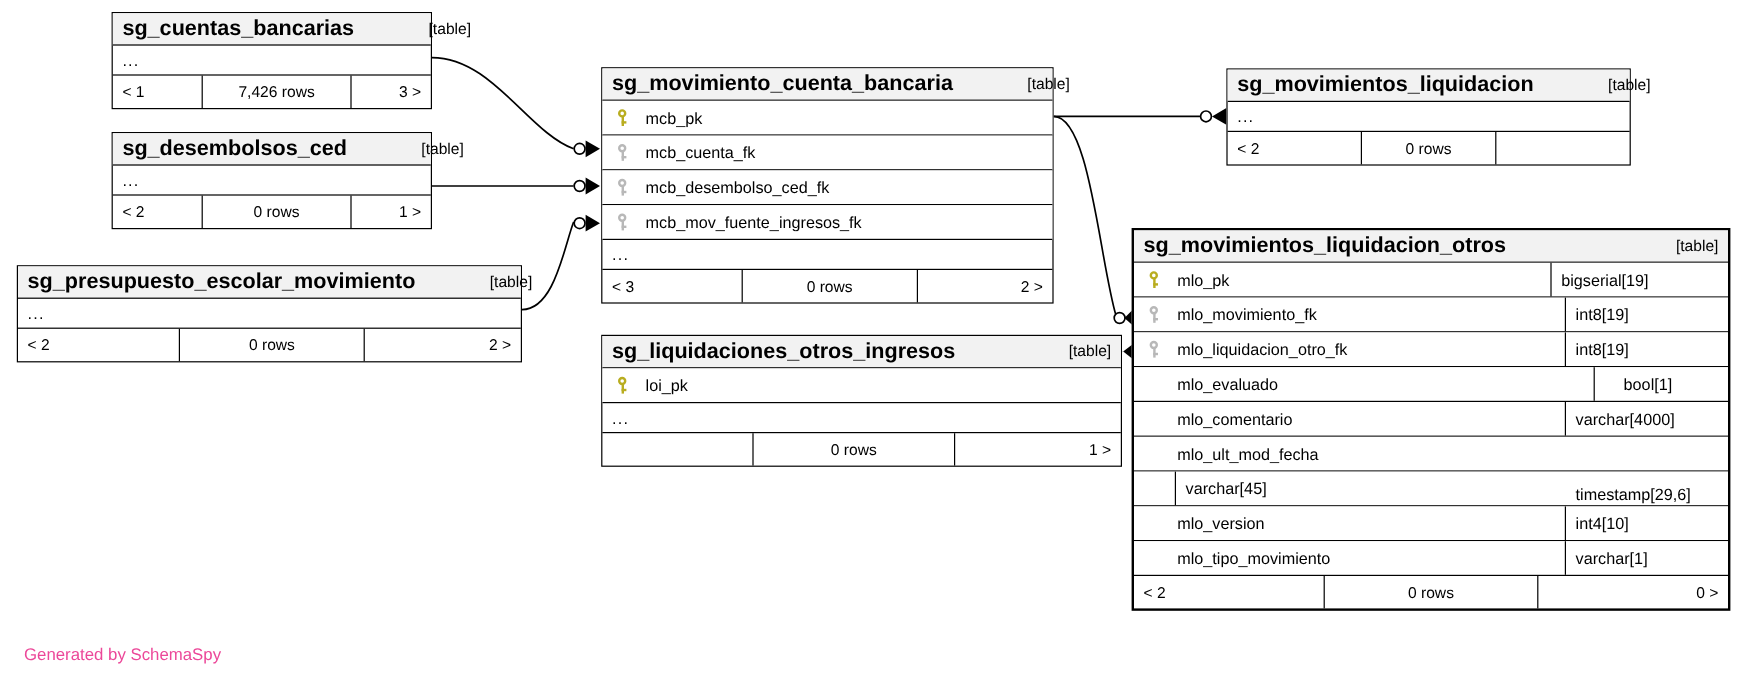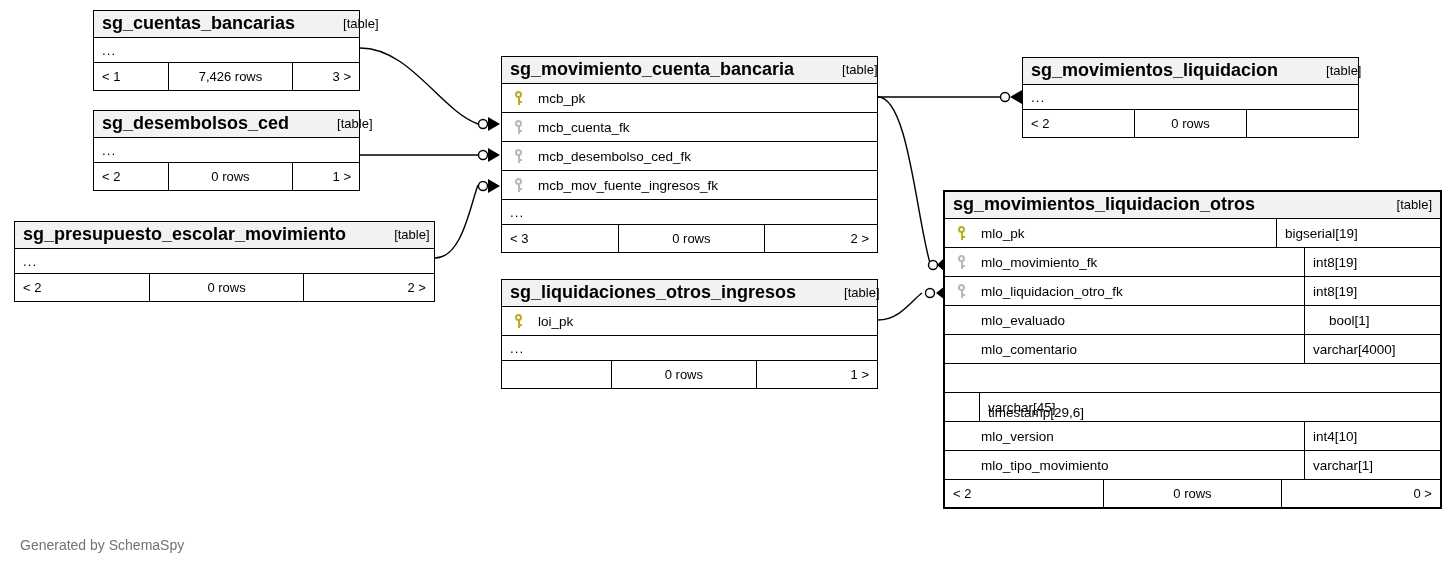--- a/index.html
+++ b/index.html
@@ -49,20 +49,21 @@
     height: 27px;
   }
   .tbl-name {
     font-weight: bold;
     font-size: 18px;
     white-space: nowrap;
   }
   .tbl-tag {
     font-size: 13px;
     color: #000000;
+    margin-left: 14px;
     white-space: nowrap;
     padding-left: 48px;
   }
   .col-row {
     display: flex;
     align-items: center;
     border-bottom: 1px solid #000000;
     height: 29px;
     box-sizing: border-box;
     background: #ffffff;
@@ -154,21 +155,21 @@
     justify-content: center;
     border-left: 1px solid #000000;
     border-right: 1px solid #000000;
   }
   .footer-cell.right { justify-content: flex-end; }
   .credit {
     position: absolute;
     left: 20px;
     top: 537px;
     font-size: 14px;
-    color: #737373;
+    color: #ec4899;
   }
 </style>
 </head>
 <body>
 
 <div id="canvas">
 
   <svg class="edges" viewBox="0 0 1456 567">
     <g fill="none" stroke="#000000" stroke-width="1.4">
 
@@ -259,21 +260,21 @@
         <div class="col-key"><span class="key-icon grey"><span class="bow"></span><span class="shaft"></span><span class="tooth"></span></span></div>
         <div class="col-name">mcb_mov_fuente_ingresos_fk</div>
       </div>
       <div class="ellipsis-row">...</div>
       <div class="footer-row">
         <div class="footer-cell left" style="width: 31%;">&lt; 3</div>
         <div class="footer-cell mid" style="width: 39%;">0 rows</div>
         <div class="footer-cell right" style="width: 30%;">2 &gt;</div>
       </div>
     </div>
-    <div class="table-box" style="left: 501px; top: 279px; width: 377px;">
+    <div class="table-box" style="left: 501px; top: 279px; width: 434px;">
       <div class="tbl-header">
         <span class="tbl-name">sg_liquidaciones_otros_ingresos</span>
         <span class="tbl-tag">[table]</span>
       </div>
       <div class="col-row">
         <div class="col-key"><span class="key-icon"><span class="bow"></span><span class="shaft"></span><span class="tooth"></span></span></div>
         <div class="col-name">loi_pk</div>
       </div>
       <div class="ellipsis-row">...</div>
       <div class="footer-row">
@@ -295,44 +296,45 @@
       </div>
     </div>
     <div class="table-box thick" style="left: 943px; top: 190px; width: 499px;">
       <div class="tbl-header">
         <span class="tbl-name">sg_movimientos_liquidacion_otros</span>
         <span class="tbl-tag">[table]</span>
       </div>
       <div class="col-row">
         <div class="col-key"><span class="key-icon"><span class="bow"></span><span class="shaft"></span><span class="tooth"></span></span></div>
         <div class="col-name">mlo_pk</div>
-        <div class="col-type" style="width: 164px;">bigserial[19]</div>
+        <div class="col-type" style="width: 148px;">bigserial[19]</div>
       </div>
       <div class="col-row">
         <div class="col-key"><span class="key-icon grey"><span class="bow"></span><span class="shaft"></span><span class="tooth"></span></span></div>
         <div class="col-name">mlo_movimiento_fk</div>
         <div class="col-type" style="width: 136px;">int8[19]</div>
       </div>
       <div class="col-row">
         <div class="col-key"><span class="key-icon grey"><span class="bow"></span><span class="shaft"></span><span class="tooth"></span></span></div>
         <div class="col-name">mlo_liquidacion_otro_fk</div>
         <div class="col-type" style="width: 136px;">int8[19]</div>
       </div>
       <div class="col-row">
         <div class="col-key"></div>
         <div class="col-name">mlo_evaluado</div>
-        <div class="col-type" style="width: 136px; padding-left: 24px;">bool[1]</div>
+        <div class="col-type" style="width: 112px; padding-left: 24px;">bool[1]</div>
       </div>
       <div class="col-row">
         <div class="col-key"></div>
         <div class="col-name">mlo_comentario</div>
         <div class="col-type" style="width: 136px;">varchar[4000]</div>
       </div>
       <div class="col-row">
         <div class="col-key"></div>
+        <div class="col-name">mlo_ult_mod_fecha</div>
         <div class="col-type" style="width: 136px; margin-top: 48px;">timestamp[29,6]</div>
       </div>
       <div class="col-row">
         <div class="col-key"></div>
         <div class="col-type" style="width: 136px;">varchar[45]</div>
       </div>
       <div class="col-row">
         <div class="col-key"></div>
         <div class="col-name">mlo_version</div>
         <div class="col-type" style="width: 136px;">int4[10]</div>

